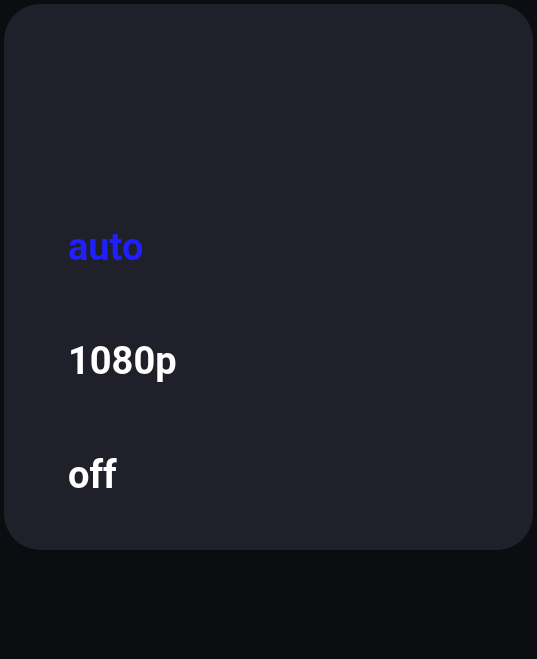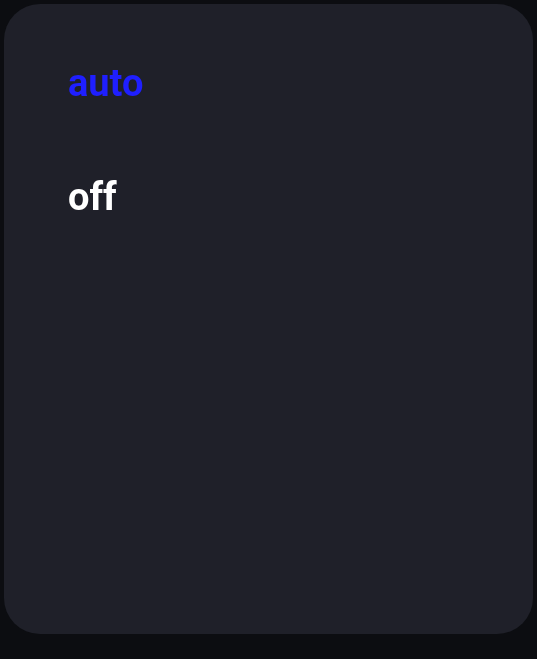--- a/index.html
+++ b/index.html
@@ -11,36 +11,37 @@
       background: #0c0d11;
       font-family: -apple-system, BlinkMacSystemFont, "Segoe UI", Roboto, Helvetica, Arial, sans-serif;
       width: 537px;
       height: 659px;
       padding: 4px;
     }
     .menu {
       background: #1f2029;
       border-radius: 36px;
       padding: 60px 0 56px 64px;
-      height: 630px;
+      height: 546px;
       display: flex;
       flex-direction: column;
-      justify-content: flex-start;
+      justify-content: flex-end;
       gap: 76px;
     }
     .menu-item {
       color: #ffffff;
       font-size: 38px;
       font-weight: 700;
       cursor: pointer;
       line-height: 1;
     }
     .menu-item.selected {
       color: #1f1fff;
     }
   </style>
 </head>
 <body>
 
 <div class="menu">
   <div class="menu-item selected">auto</div>
+  <div class="menu-item">1080p</div>
   <div class="menu-item">off</div>
 </div>
 
 </body></html>

